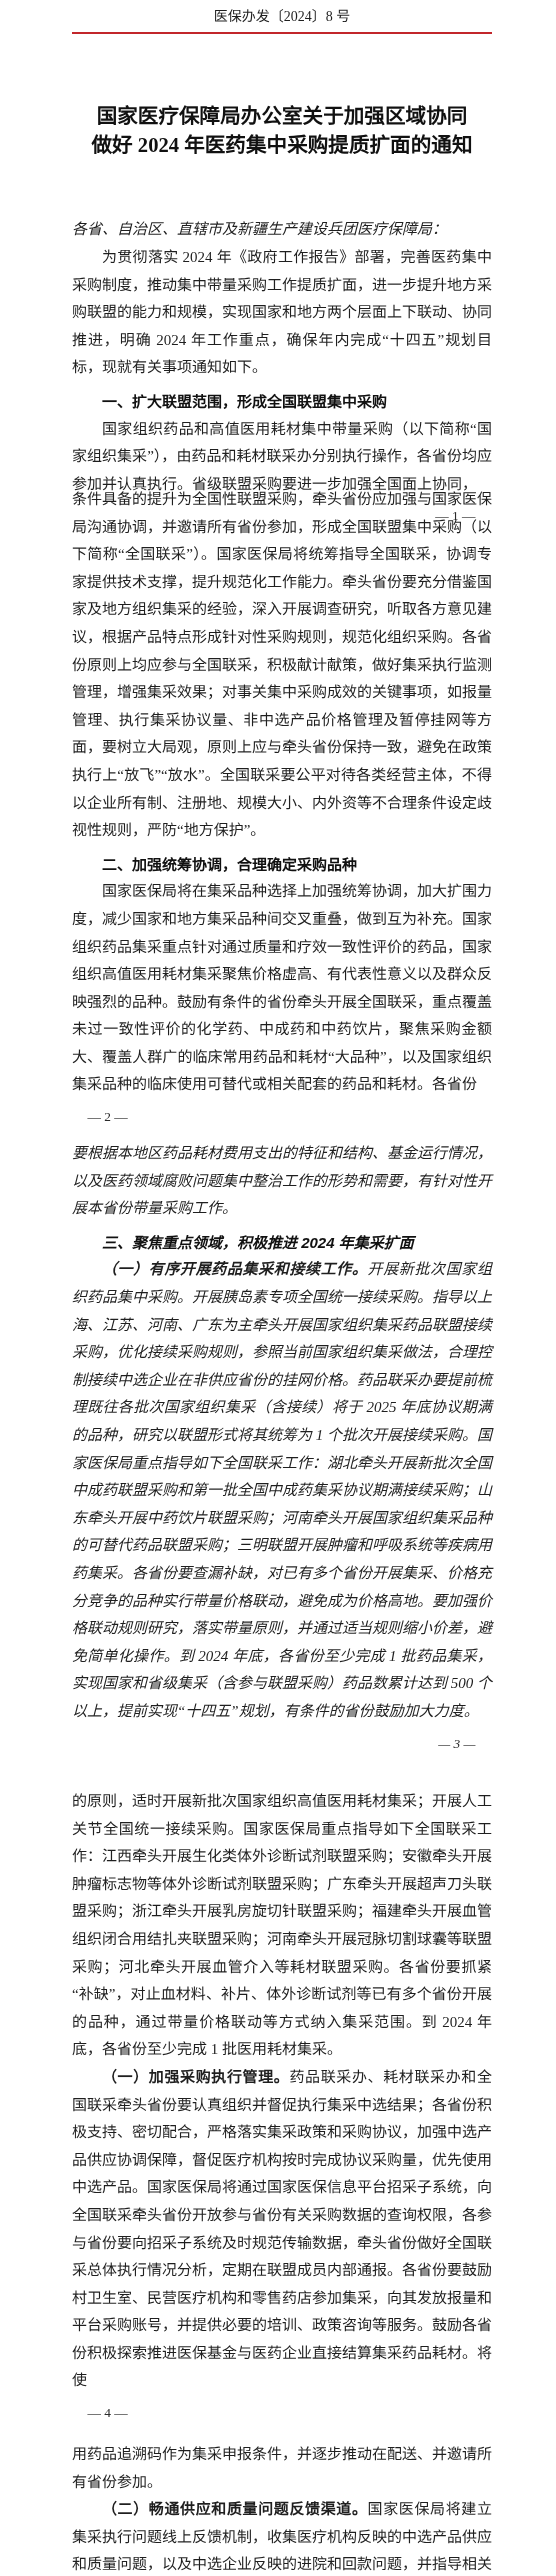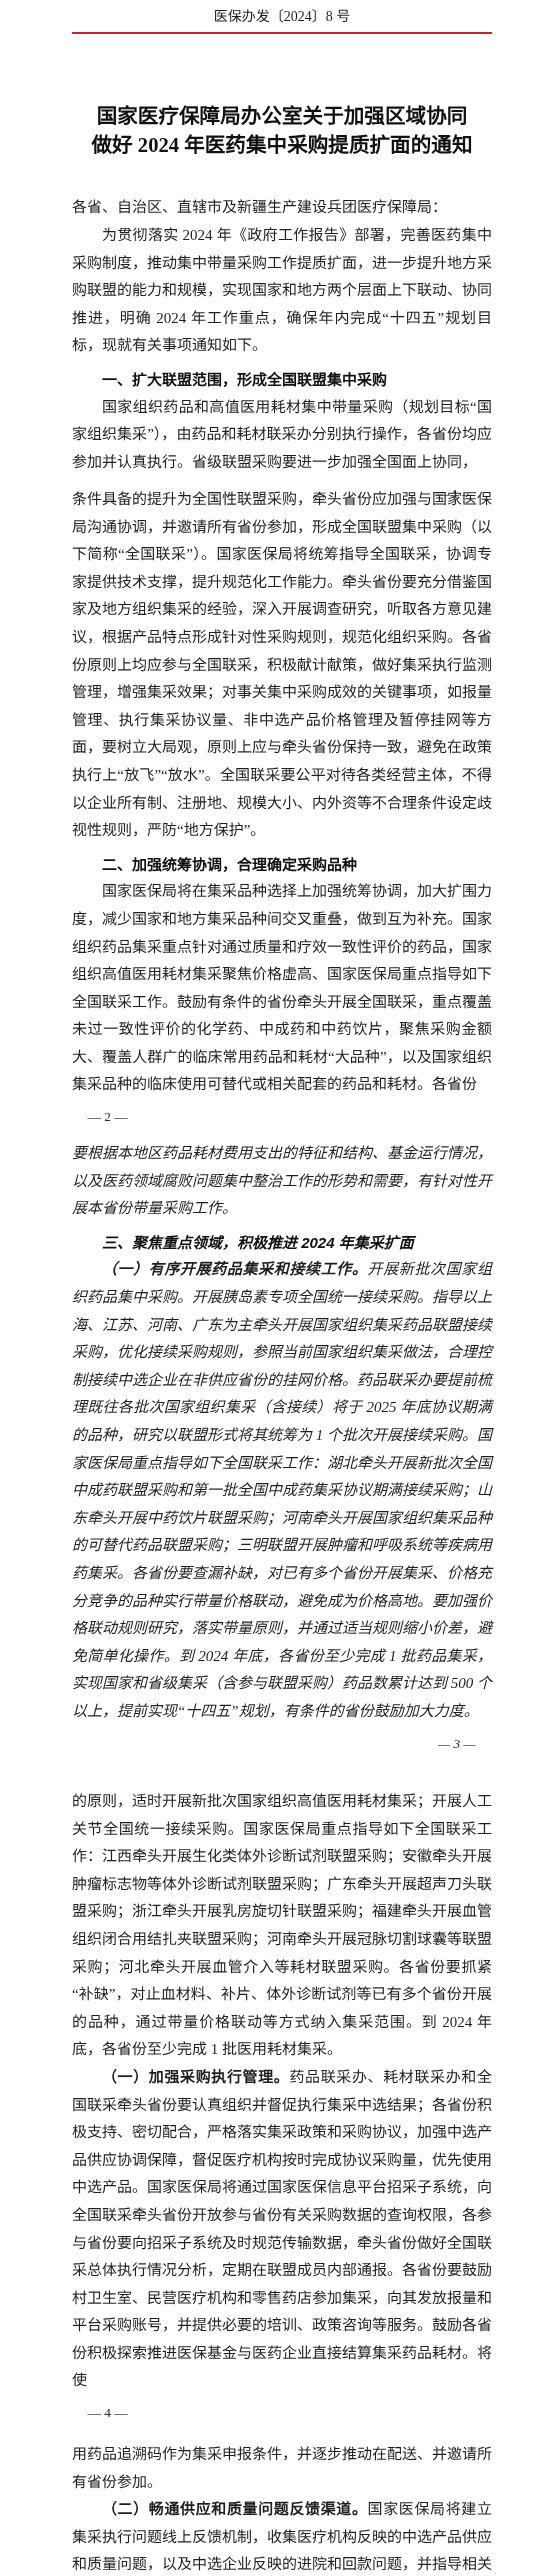--- a/index.html
+++ b/index.html
@@ -19,21 +19,21 @@
   .docnum {
     margin-top:7px; text-align:center;
     font-size:14px; line-height:19.6px; color:#1f1f1f;
     font-family:"Liberation Serif","DejaVu Serif",serif;
   }
   .redrule { margin-top:5.7px; width:420px; height:2.1px; background:#c2262b; }
   .doctitle {
     margin-top:68px; text-align:center; font-weight:bold;
     font-size:20.6px; line-height:29px; color:#111;
   }
-  .recipient { margin-top:34px; font-size:15px; line-height:27.6px; }
+  .recipient { margin-top:56px; font-size:15px; line-height:27.6px;font-style:italic; }
 
   .para {
     font-size:15px; line-height:27.6px; text-align:justify;
     text-indent:2em; margin:0; word-break:break-all;
   }
   .cont { text-indent:0; }
   .plead { font-weight:bold; }
   h2.sec {
     font-size:15px; line-height:27.6px; margin:6px 0 0 0;
     text-indent:2em; font-weight:bold;
@@ -52,28 +52,28 @@
   <section class="page" id="page1">
     <div class="docnum">医保办发〔2024〕8 号</div>
     <div class="redrule"></div>
     <div class="doctitle">
       <div>国家医疗保障局办公室关于加强区域协同</div>
       <div>做好 2024 年医药集中采购提质扩面的通知</div>
     </div>
     <div class="recipient">各省、自治区、直辖市及新疆生产建设兵团医疗保障局：</div>
     <p class="para">为贯彻落实 2024 年《政府工作报告》部署，完善医药集中采购制度，推动集中带量采购工作提质扩面，进一步提升地方采购联盟的能力和规模，实现国家和地方两个层面上下联动、协同推进，明确 2024 年工作重点，确保年内完成“十四五”规划目标，现就有关事项通知如下。</p>
     <h2 class="sec">一、扩大联盟范围，形成全国联盟集中采购</h2>
-    <p class="para">国家组织药品和高值医用耗材集中带量采购（规划目标“国家组织集采”），由药品和耗材联采办分别执行操作，各省份均应参加并认真执行。省级联盟采购要进一步加强全国面上协同，</p>
+    <p class="para">国家组织药品和高值医用耗材集中带量采购（以下简称“国家组织集采”），由药品和耗材联采办分别执行操作，各省份均应参加并认真执行。省级联盟采购要进一步加强全国面上协同，</p>
     <div class="pgmark pm-r">— 1 —</div>
   </section>
 
   <section class="page" id="page2">
     <p class="para cont">条件具备的提升为全国性联盟采购，牵头省份应加强与国家医保局沟通协调，并邀请所有省份参加，形成全国联盟集中采购（以下简称“全国联采”）。国家医保局将统筹指导全国联采，协调专家提供技术支撑，提升规范化工作能力。牵头省份要充分借鉴国家及地方组织集采的经验，深入开展调查研究，听取各方意见建议，根据产品特点形成针对性采购规则，规范化组织采购。各省份原则上均应参与全国联采，积极献计献策，做好集采执行监测管理，增强集采效果；对事关集中采购成效的关键事项，如报量管理、执行集采协议量、非中选产品价格管理及暂停挂网等方面，要树立大局观，原则上应与牵头省份保持一致，避免在政策执行上“放飞”“放水”。全国联采要公平对待各类经营主体，不得以企业所有制、注册地、规模大小、内外资等不合理条件设定歧视性规则，严防“地方保护”。</p>
     <h2 class="sec">二、加强统筹协调，合理确定采购品种</h2>
-    <p class="para">国家医保局将在集采品种选择上加强统筹协调，加大扩围力度，减少国家和地方集采品种间交叉重叠，做到互为补充。国家组织药品集采重点针对通过质量和疗效一致性评价的药品，国家组织高值医用耗材集采聚焦价格虚高、国家医保局重点指导如下全国联采工作。鼓励有条件的省份牵头开展全国联采，重点覆盖未过一致性评价的化学药、中成药和中药饮片，聚焦采购金额大、覆盖人群广的临床常用药品和耗材“大品种”，以及国家组织集采品种的临床使用可替代或相关配套的药品和耗材。各省份</p>
+    <p class="para">国家医保局将在集采品种选择上加强统筹协调，加大扩围力度，减少国家和地方集采品种间交叉重叠，做到互为补充。国家组织药品集采重点针对通过质量和疗效一致性评价的药品，国家组织高值医用耗材集采聚焦价格虚高、有代表性意义以及群众反映强烈的品种。鼓励有条件的省份牵头开展全国联采，重点覆盖未过一致性评价的化学药、中成药和中药饮片，聚焦采购金额大、覆盖人群广的临床常用药品和耗材“大品种”，以及国家组织集采品种的临床使用可替代或相关配套的药品和耗材。各省份</p>
     <div class="pgmark pm-l">— 2 —</div>
   </section>
 
   <section class="page" id="page3">
     <p class="para cont">要根据本地区药品耗材费用支出的特征和结构、基金运行情况，以及医药领域腐败问题集中整治工作的形势和需要，有针对性开展本省份带量采购工作。</p>
     <h2 class="sec">三、聚焦重点领域，积极推进 2024 年集采扩面</h2>
     <p class="para"><b class="plead">（一）有序开展药品集采和接续工作。</b><span>开展新批次国家组织药品集中采购。开展胰岛素专项全国统一接续采购。指导以上海、江苏、河南、广东为主牵头开展国家组织集采药品联盟接续采购，优化接续采购规则，参照当前国家组织集采做法，合理控制接续中选企业在非供应省份的挂网价格。药品联采办要提前梳理既往各批次国家组织集采（含接续）将于 2025 年底协议期满的品种，研究以联盟形式将其统筹为 1 个批次开展接续采购。国家医保局重点指导如下全国联采工作：湖北牵头开展新批次全国中成药联盟采购和第一批全国中成药集采协议期满接续采购；山东牵头开展中药饮片联盟采购；河南牵头开展国家组织集采品种的可替代药品联盟采购；三明联盟开展肿瘤和呼吸系统等疾病用药集采。各省份要查漏补缺，对已有多个省份开展集采、价格充分竞争的品种实行带量价格联动，避免成为价格高地。要加强价格联动规则研究，落实带量原则，并通过适当规则缩小价差，避免简单化操作。到 2024 年底，各省份至少完成 1 批药品集采，实现国家和省级集采（含参与联盟采购）药品数累计达到 500 个以上，提前实现“十四五”规划，有条件的省份鼓励加大力度。</span></p>
     <div class="pgmark pm-r">— 3 —</div>
   </section>
 

